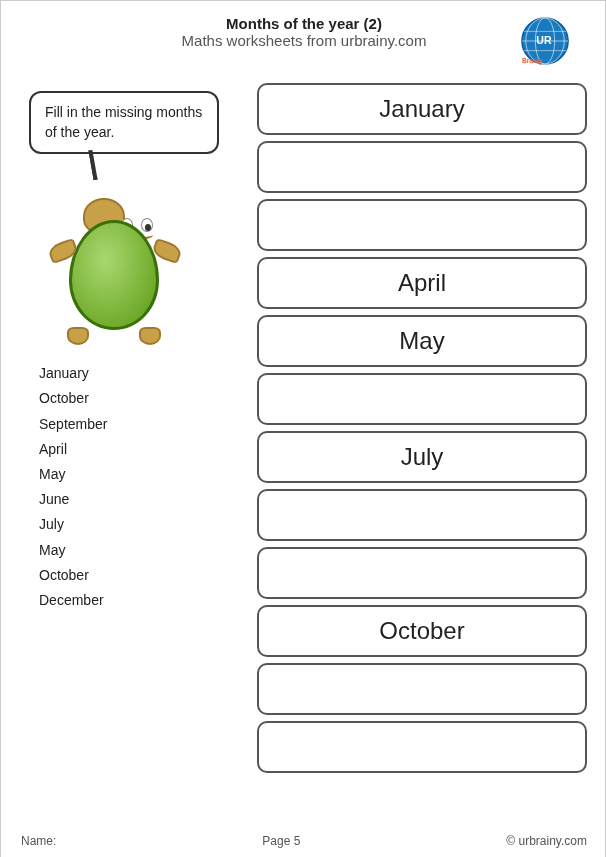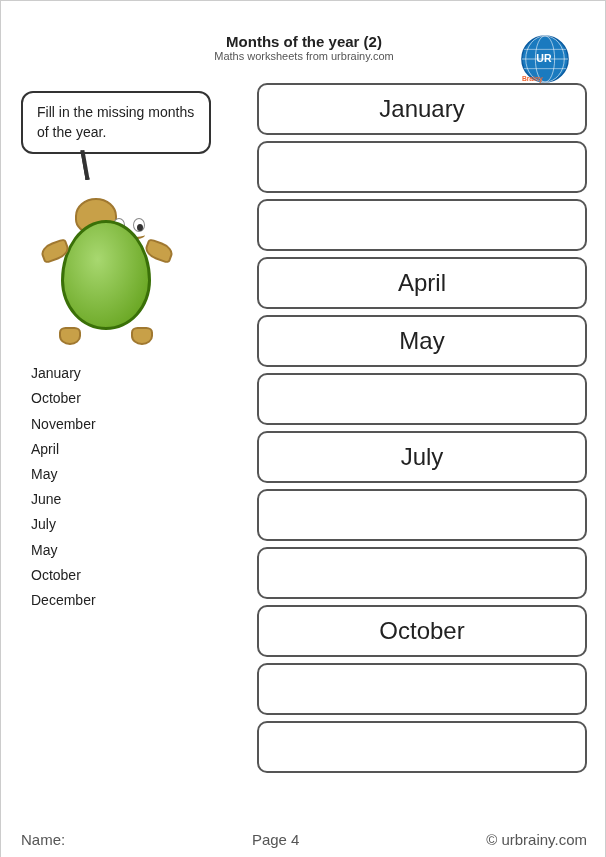--- a/index.html
+++ b/index.html
@@ -8,50 +8,50 @@
       min-height: 857px;
       background: #fff;
       font-family: Arial, sans-serif;
       border: 1px solid #ccc;
       position: relative;
     }
     .page {
       width: 606px;
       min-height: 857px;
       background: #fff;
-      padding: 32px 20px 30px 20px;
+      padding: 14px 20px 30px 20px;
       position: relative;
     }
     
     .header {
       text-align: center;
       margin-bottom: 10px;
       position: relative;
     }
     .header-title {
       font-size: 15px;
       font-weight: bold;
       color: #222;
     }
     .header-subtitle {
-      font-size: 11px;
+      font-size: 15px;
       color: #555;
       text-align: center;
     }
     .logo {
       position: absolute;
       top: 0;
       right: 16px;
       width: 52px;
       height: 52px;
     }
     
     .left-col {
       position: absolute;
-      left: 20px;
+      left: 28px;
       top: 90px;
       width: 220px;
     }
     
     .speech-bubble {
       border: 2px solid #333;
       border-radius: 12px;
       padding: 10px 14px;
       font-size: 14px;
       color: #222;
@@ -224,21 +224,21 @@
       
     }
     
     .footer {
       position: absolute;
       bottom: 10px;
       left: 20px;
       right: 20px;
       display: flex;
       justify-content: space-between;
-      font-size: 15px;
+      font-size: 12px;
       color: #555;
     }
   </style>
 </head>
 <body>
 
 <div class="page">
 
   <div class="header">
     <div class="header-title">Months of the year (2)</div>
@@ -283,21 +283,21 @@
       <div class="turtle-arm-left"></div>
       <div class="turtle-arm-right"></div>
       <div class="turtle-leg-left"></div>
       <div class="turtle-leg-right"></div>
     </div>
 
     
     <ul class="months-list" id="months-list-el">
     <li>January</li>
         <li>October</li>
-        <li>November</li>
+        <li>September</li>
         <li>April</li>
         <li>May</li>
         <li>June</li>
         <li>July</li>
         <li>May</li>
         <li>October</li>
         <li>December</li>
       </ul>
   </div>
 
@@ -311,17 +311,17 @@
       <div class="month-box">July</div>
       <div class="month-box empty"></div>
       <div class="month-box empty"></div>
       <div class="month-box">October</div>
       <div class="month-box empty"></div>
       <div class="month-box empty"></div>
     </div>
 
   <div class="footer">
     <span>Name:</span>
-    <span>Page 4</span>
+    <span>Page 5</span>
     <span>© urbrainy.com</span>
   </div>
 
 </div>
 
 </body></html>

